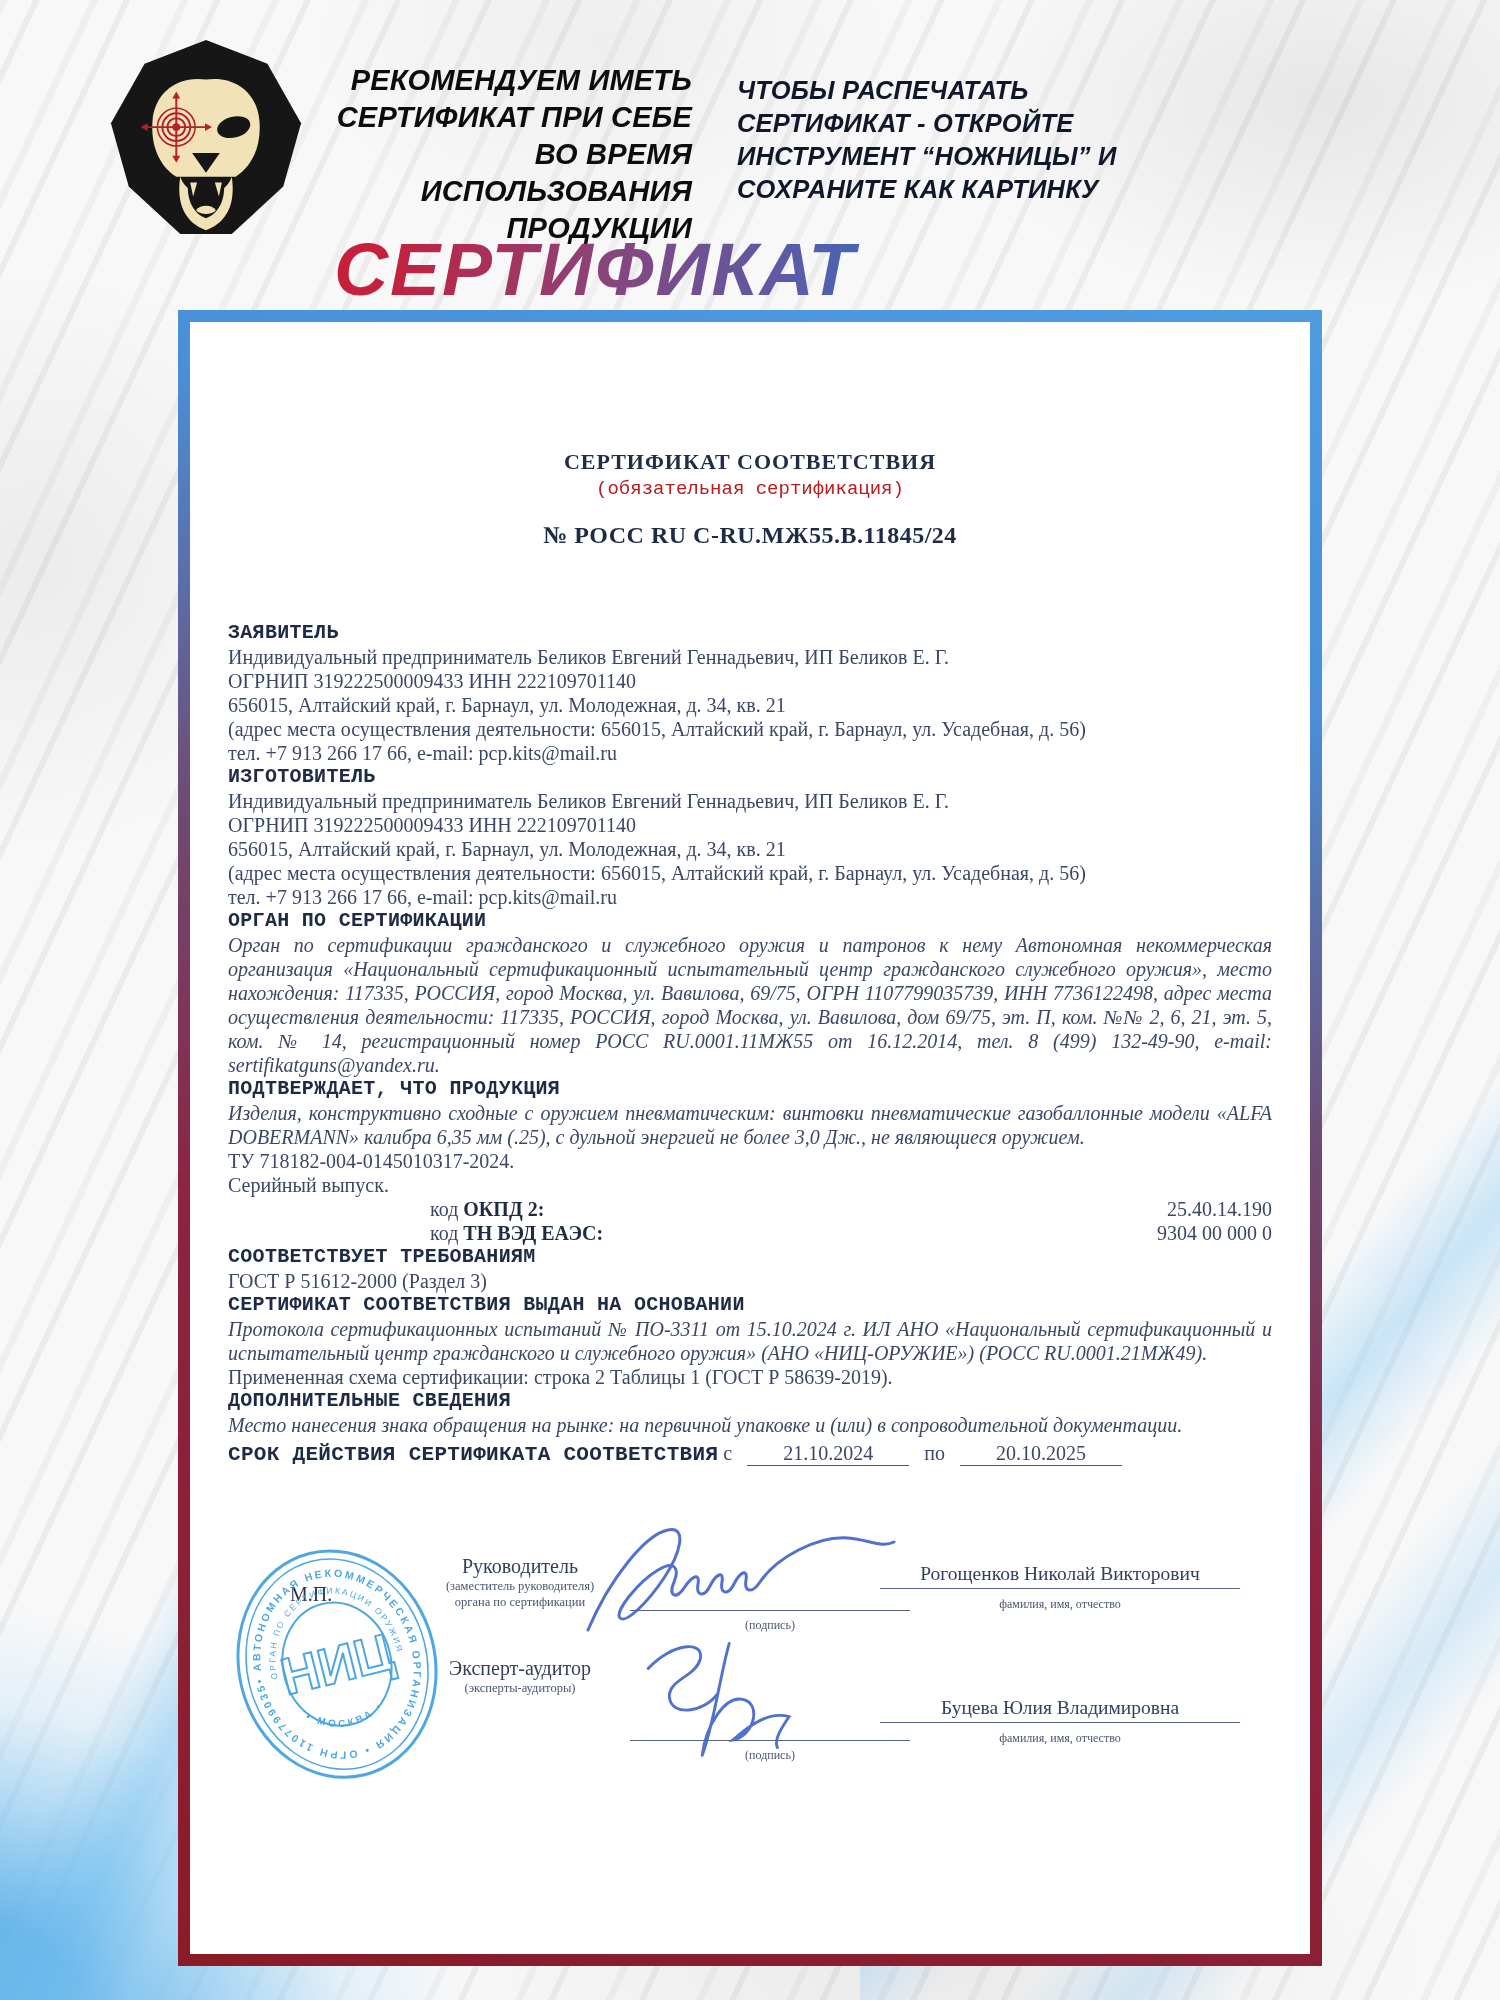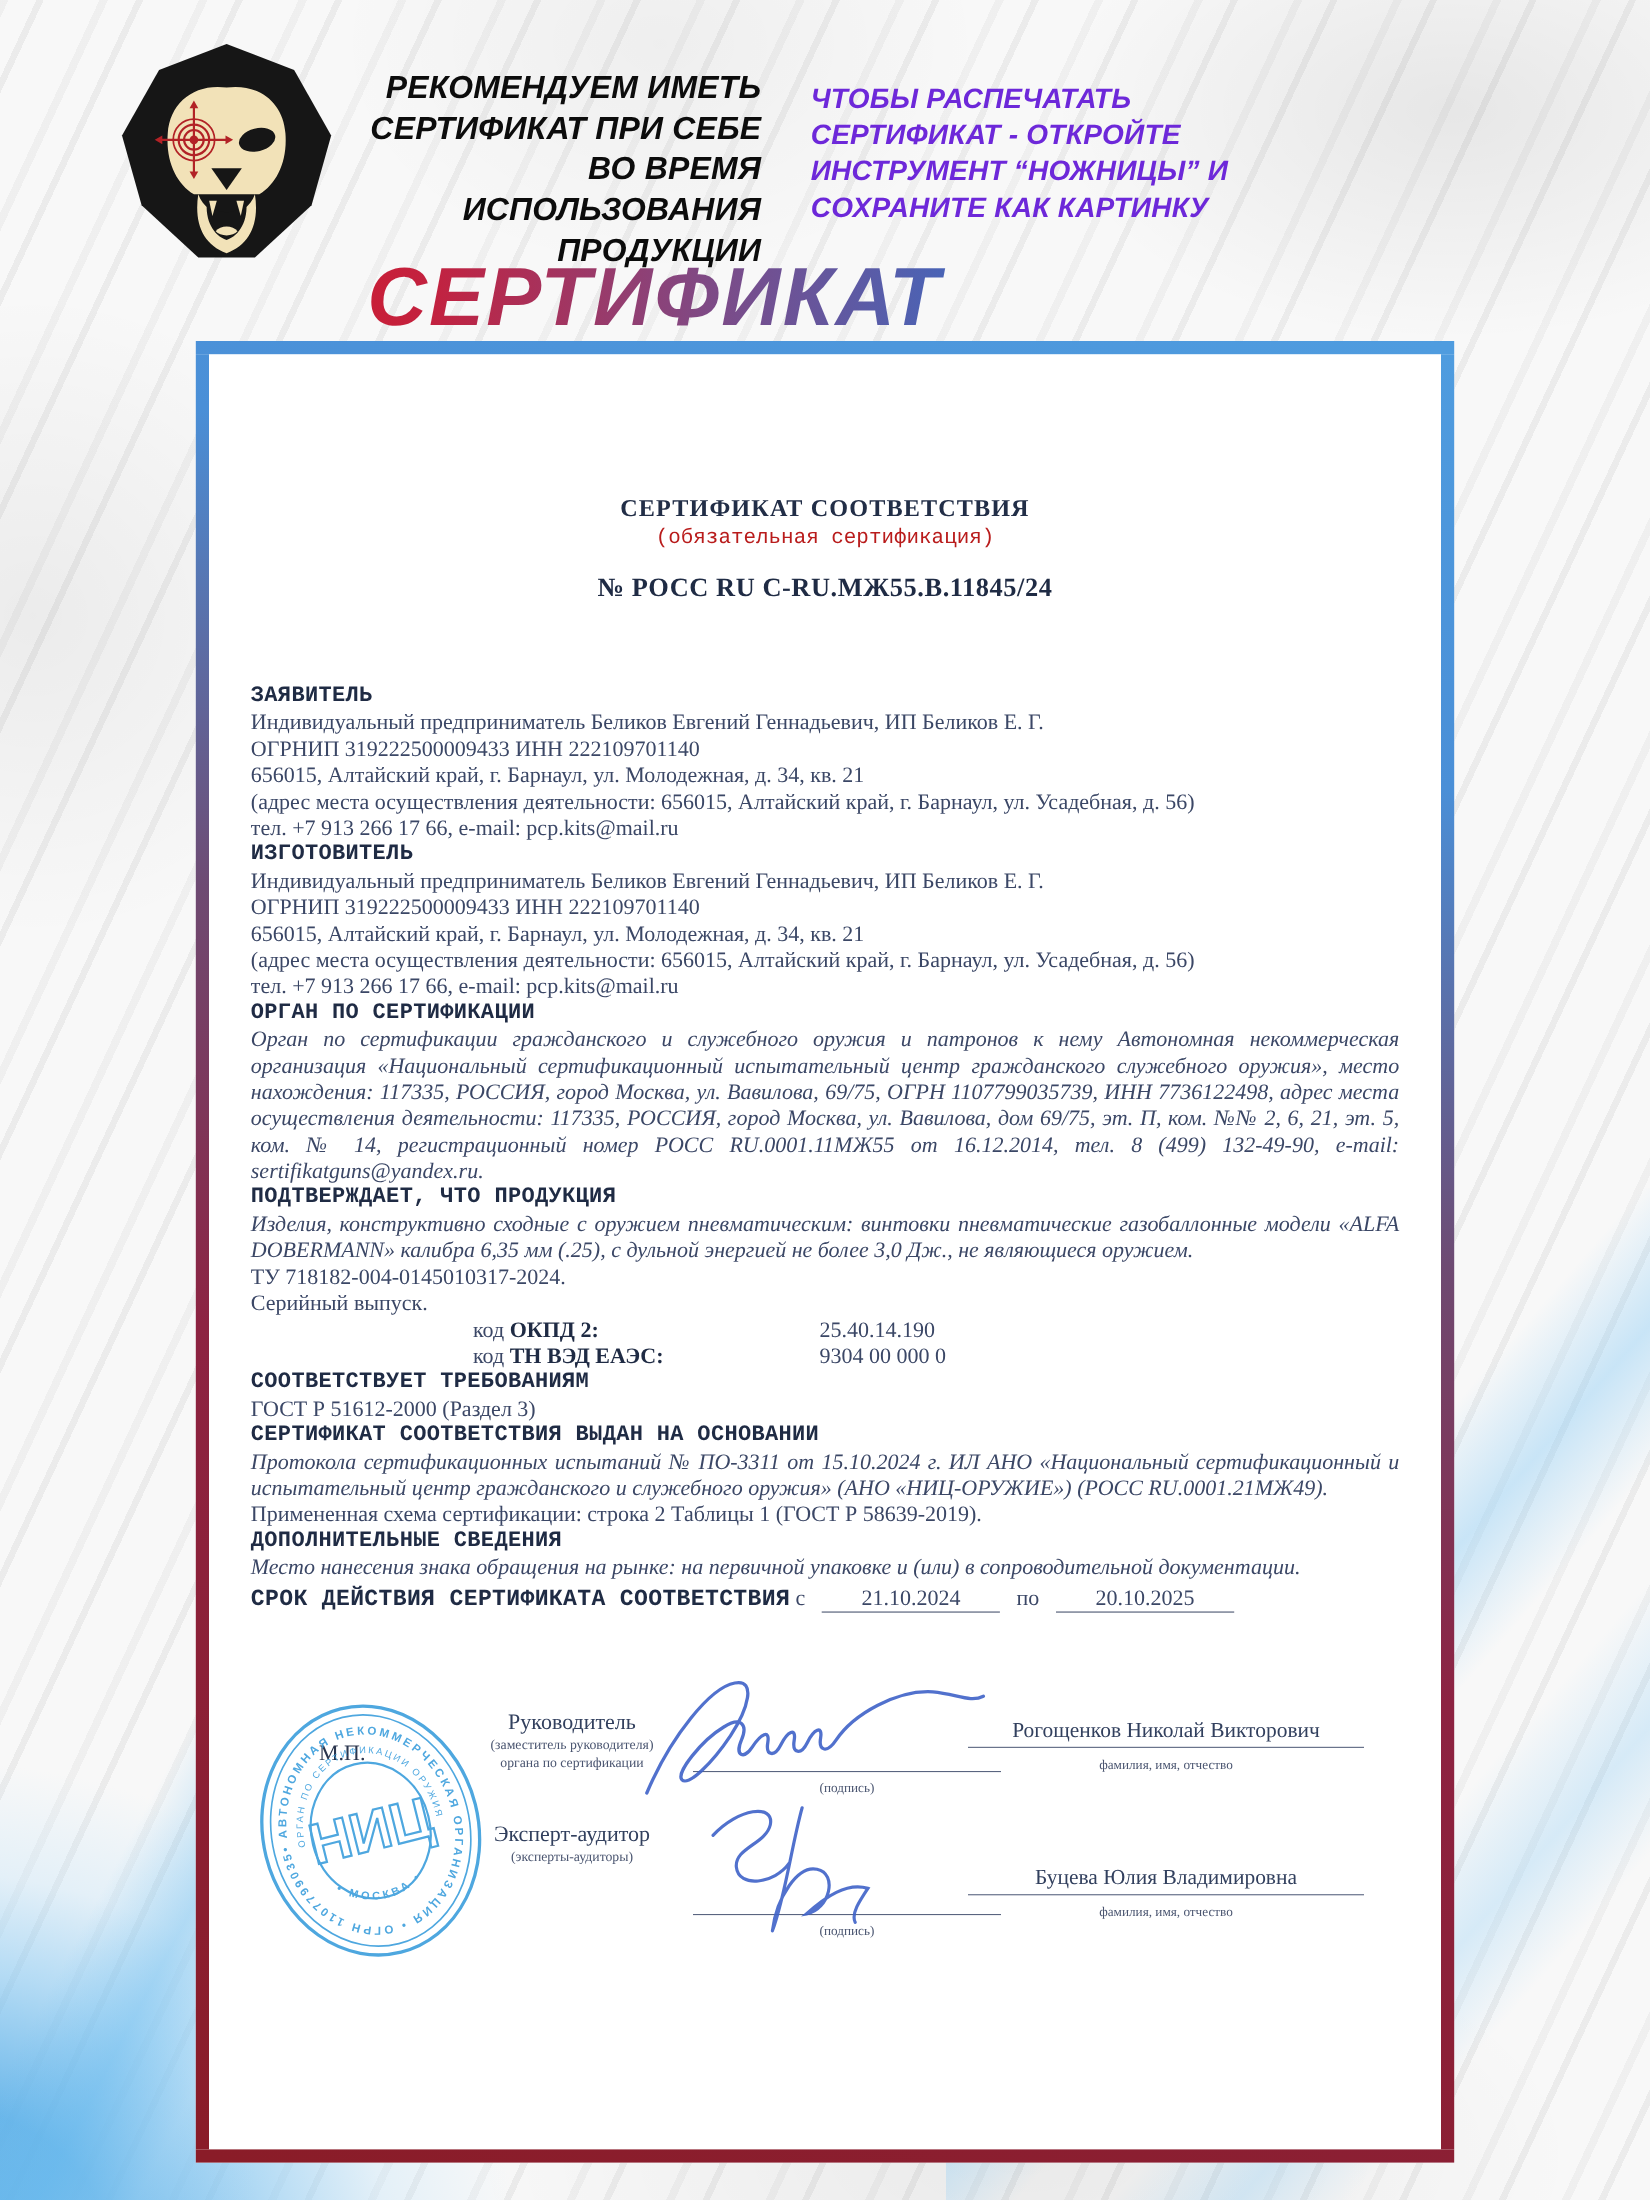--- a/index.html
+++ b/index.html
@@ -24,39 +24,39 @@
     background:
       linear-gradient(131deg, transparent 44%, rgba(135,202,245,0.42) 52%, transparent 60%),
       linear-gradient(131deg, transparent 66%, rgba(135,202,245,0.30) 74%, transparent 81%);
   }
 
   
   .logo{position:absolute;left:95px;top:36px;width:222px;height:208px;}
   .advice-left{position:absolute;left:292px;top:62px;width:400px;text-align:right;
     font-style:italic;font-weight:800;font-size:29px;line-height:37px;color:#0c0c0c;letter-spacing:0.2px;}
   .advice-right{position:absolute;left:737px;top:74px;width:420px;text-align:left;
-    font-style:italic;font-weight:800;font-size:25.5px;line-height:33px;color:#6d28d9;letter-spacing:0.2px;}
+    font-style:italic;font-weight:800;font-size:25.5px;line-height:33px;color:#0f172a;letter-spacing:0.2px;}
   .big-title{position:absolute;left:95px;top:226px;width:1000px;text-align:center;margin:0;
     font-style:italic;font-weight:900;font-size:75px;letter-spacing:2px;
     background:linear-gradient(90deg,#e01319 2%,#c22240 30%,#7e4a86 55%,#4a63b5 76%,#2b7cd3 98%);
     -webkit-background-clip:text;background-clip:text;color:transparent;}
 
   
   .cert-frame{position:absolute;left:178px;top:310px;width:1144px;height:1656px;background:#ffffff;
     border:12px solid;box-sizing:border-box;
     border-image:linear-gradient(197deg,#4f9cdf 0%,#4a8fd7 20%,#6e4a72 42%,#8d2342 62%,#8a1c28 100%) 1;}
   .cert-doc{position:relative;width:100%;height:100%;box-sizing:border-box;padding:128px 38px 0;
     font-family:"Liberation Serif",serif;color:#3b4766;font-size:20px;line-height:24px;border-radius:15px;}
   .c-title{text-align:center;font-weight:bold;font-size:22px;letter-spacing:1px;color:#222e47;}
   .c-sub{text-align:center;font-size:19px;margin-top:3px;color:#b91c1c;font-family:Liberation Mono, monospace;}
   .c-number{text-align:center;font-weight:bold;font-size:24px;margin-top:22px;color:#1f2b44;letter-spacing:0.5px;}
   .h{font-weight:bold;font-size:20px;color:#1f2b44;letter-spacing:0.3px;font-family:Liberation Mono, monospace;}
   .first-h{margin-top:74px;}
   .just{text-align:justify;font-style:italic;}
-  .code-row{display:flex;}
+  .code-row{display:flex;justify-content:space-between;}
   .code-label{margin-left:202px;width:315px;}
   .code-label b{color:#1f2b44;}
   .validity{margin-top:4px;}
   .validity .h{font-size:21px;}
   .date-ul{display:inline-block;min-width:150px;text-align:center;border-bottom:1.5px solid #4a5570;margin:0 10px;padding:0 6px;}
 
   
   .sig-area{position:absolute;left:0;top:1222px;width:100%;height:420px;font-family:"Liberation Serif",serif;}
   .mp{position:absolute;left:100px;top:38px;font-size:20px;color:#2b364e;z-index:1;}
   .stamp{position:absolute;left:45px;top:0px;width:205px;height:240px;transform:rotate(-14deg);z-index:2;opacity:0.92;}

